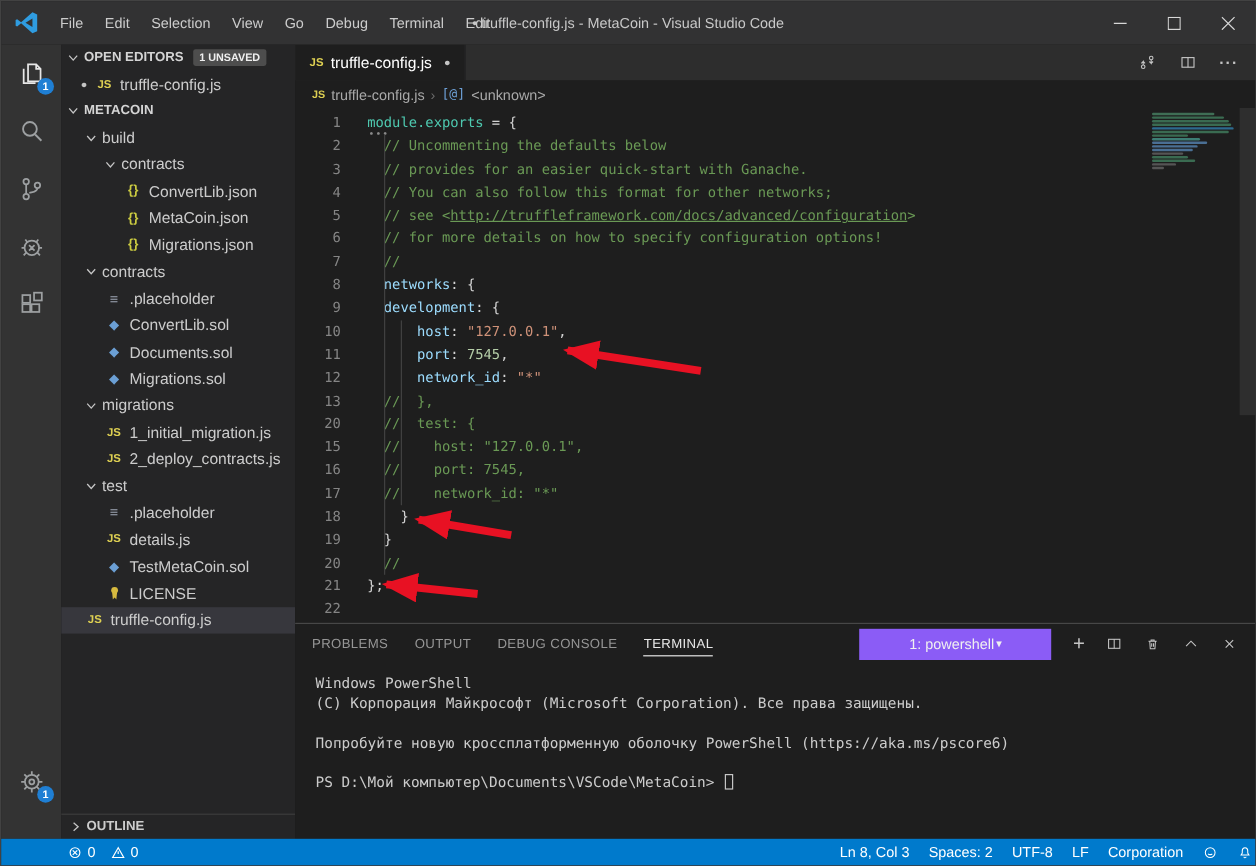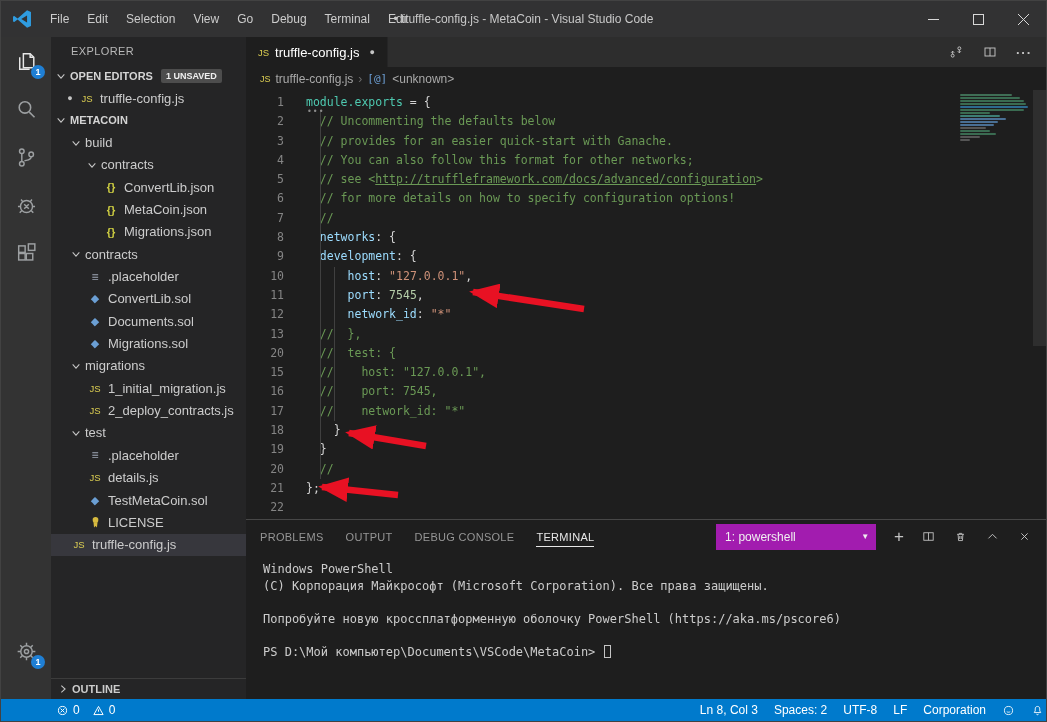--- a/index.html
+++ b/index.html
@@ -28,21 +28,21 @@
 
 .sidebar{position:absolute;left:50px;top:36px;width:195px;bottom:22px;background:#252526;color:#cccccc;overflow:hidden}
 .sb-title{height:28px;line-height:28px;padding-left:20px;font-size:11px;color:#b8b8b8;letter-spacing:.4px}
 .section-header{height:22px;display:flex;align-items:center;font-size:11px;font-weight:bold;color:#d4d4d4;padding-left:5px}
 .unsaved-badge{background:#4d4d4d;color:#efefef;font-size:9px;font-weight:bold;padding:2px 5px;margin-left:8px;border-radius:2px}
 .chev{width:10px;height:10px;margin-right:4px;flex:none;color:#c5c5c5}
 .oe-row,.tree-row{height:22.35px;display:flex;align-items:center;font-size:13px;color:#cccccc;white-space:nowrap;cursor:default}
 .tree-row.selected{background:#37373d}
 .mod-dot{width:18px;text-align:center;color:#c4c4c4;font-size:9px;flex:none}
 .ficon{width:16px;margin-right:5px;flex:none;display:inline-flex;justify-content:center;align-items:center}
-.js-badge{color:#ddcf52;font-weight:normal;font-size:9.5px}
+.js-badge{color:#ddcf52;font-weight:bold;font-size:9.5px}
 .json-icon{color:#cbcb41;font-weight:bold;font-size:11px}
 .sol-icon{color:#6b9fd4;font-size:11px}
 .file-icon{color:#9da5b4;font-size:12px}
 .outline{position:absolute;bottom:0;left:0;right:0;height:21px;display:flex;align-items:center;font-size:11px;font-weight:bold;border-top:1px solid #3c3c3c;padding-left:7px;color:#cccccc;background:#252526}
 
 
 .main{position:absolute;left:245px;top:36px;right:0;bottom:22px;background:#1e1e1e}
 .tabbar{position:absolute;top:0;left:0;right:0;height:30px;background:#2d2d2d;display:flex}
 .tab{height:30px;background:#1e1e1e;display:flex;align-items:center;padding:0 12px;font-size:13px;color:#ffffff;border-right:1px solid #252526}
 .tab .js-badge{margin-right:6px}
@@ -65,21 +65,21 @@
 .inlay-dots{position:absolute;left:61px;top:17px;color:#8a8a8a;font-size:8px;letter-spacing:1px}
 .minimap{position:absolute;top:4px;right:16px;width:70px}
 .mm-row{height:2px;margin-bottom:1px;border-radius:1px}
 .scrollbar{position:absolute;top:0;right:0;width:13px;height:256px;background:rgba(120,120,120,.18)}
 
 
 .panel{position:absolute;top:482px;left:0;right:0;bottom:0;background:#1e1e1e;border-top:1px solid #474747}
 .panel-header{height:33px;display:flex;align-items:center;padding:0 14px}
 .panel-tab{font-size:11px;color:#969696;margin-right:22px;letter-spacing:.3px;padding:4px 0 3px;cursor:default}
 .panel-tab.active{color:#e7e7e7;border-bottom:1px solid #e7e7e7}
-.shell-select{margin-left:auto;width:160px;height:26px;background:#a21caf;color:#f0f0f0;font-size:12px;display:flex;align-items:center;justify-content:space-between;padding:0 7px 0 9px}
+.shell-select{margin-left:auto;width:160px;height:26px;background:#8b5cf6;color:#f0f0f0;font-size:12px;display:flex;align-items:center;justify-content:center;padding:0 7px 0 9px}
 .select-caret{font-size:8px;line-height:1}
 .panel-actions{display:flex;align-items:center;gap:17px;margin-left:18px;color:#c5c5c5}
 .panel-actions svg{width:15px;height:15px}
 .panel-actions .plus{font-size:17px;line-height:1;font-weight:normal}
 .terminal{padding:8px 0 0 17px;font-family:"DejaVu Sans Mono",monospace;font-size:12px;line-height:16.5px;color:#cccccc}
 .term-line{white-space:pre;min-height:16.5px}
 .term-cursor{display:inline-block;width:7px;height:13px;border:1px solid #c5c5c5;vertical-align:-2px;margin-left:1px}
 
 
 .statusbar{position:absolute;left:0;bottom:0;right:0;height:22px;display:flex;align-items:center;color:#fff;font-size:12px}
@@ -172,21 +172,20 @@
         <svg viewBox="0 0 24 24" fill="none" stroke="currentColor" stroke-width="1.4">
           <circle cx="12" cy="12" r="5.5"></circle>
           <circle cx="12" cy="12" r="2"></circle>
           <path d="M12 3.5v3M12 17.5v3M3.5 12h3M17.5 12h3M6 6l2.1 2.1M15.9 15.9L18 18M18 6l-2.1 2.1M8.1 15.9L6 18"></path>
         </svg>
         <span class="badge">1</span>
       </div>
     </div>
 
   <div class="sidebar">
-    <div class="sb-title">EXPLORER</div>
     <div class="section-header">
       <svg class="chev" viewBox="0 0 12 12">
           <polyline points="2,4 6,8.5 10,4" fill="none" stroke="currentColor" stroke-width="1.3"></polyline>
         </svg>
       <span>OPEN EDITORS</span>
       <span class="unsaved-badge">1 UNSAVED</span>
     </div>
     <div id="open-editors">
         <div class="oe-row" style="padding-left: 10px;">
           <span class="mod-dot">●</span>

